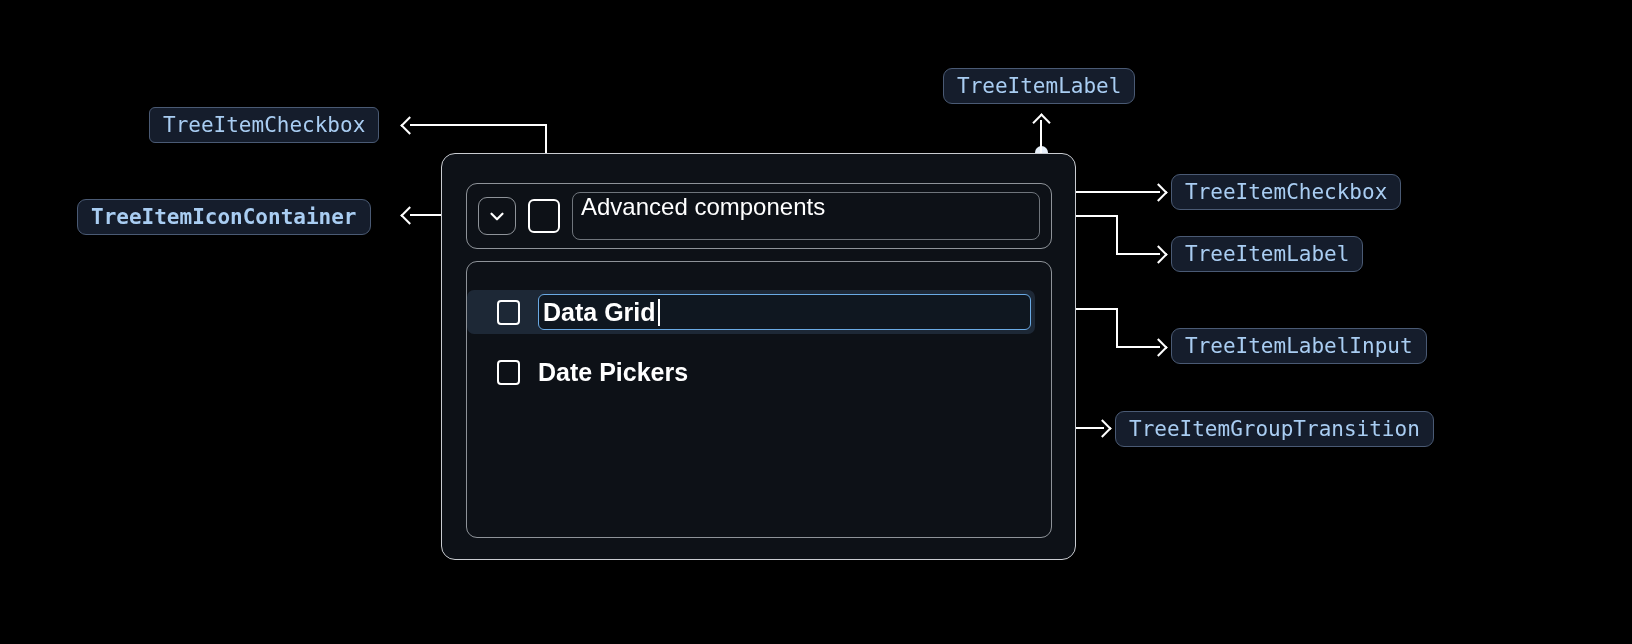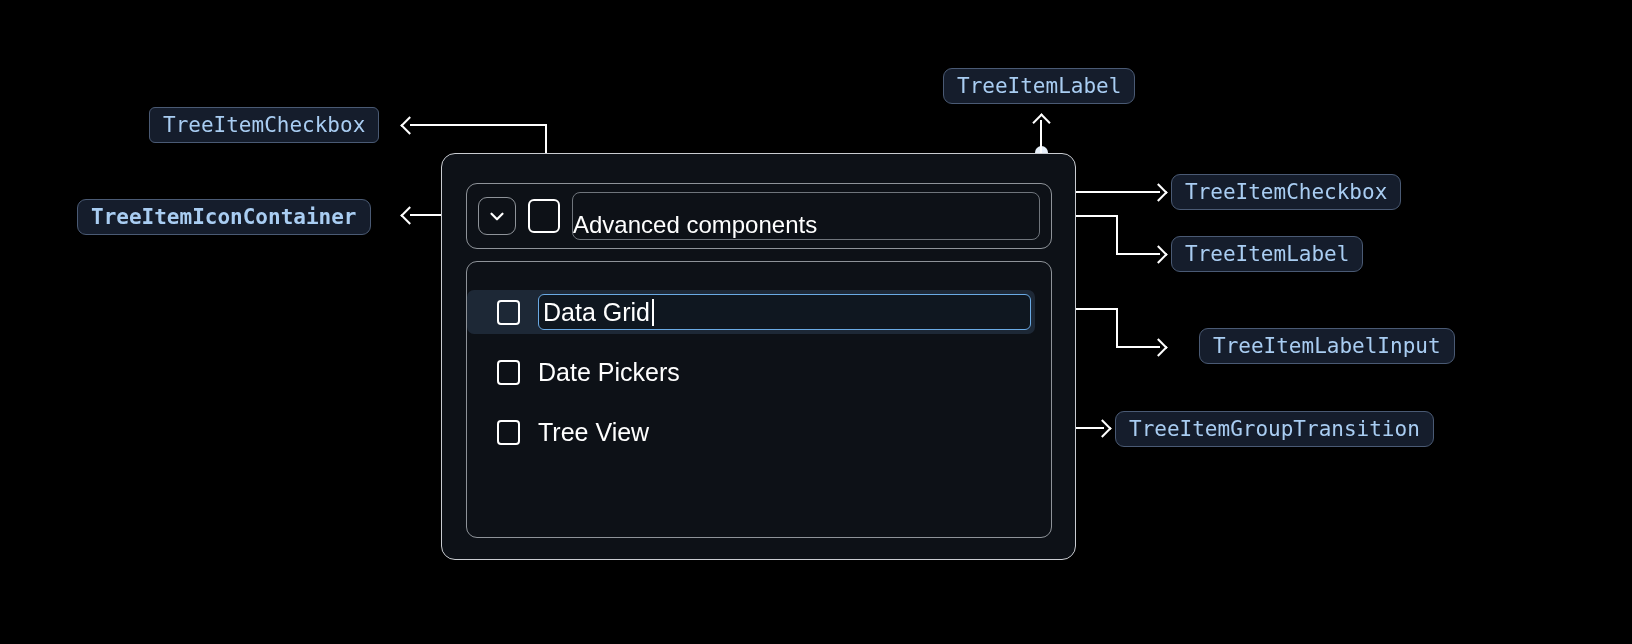--- a/index.html
+++ b/index.html
@@ -74,31 +74,32 @@
     width:32px;height:34px;flex:0 0 32px;
     box-sizing:border-box;
     border:2.5px solid #ffffff;
     border-radius:6px;
   }
   #head-label{
     flex:1 1 auto;height:48px;
     box-sizing:border-box;
     border:1.5px solid #6f757c;
     border-radius:8px;
-    display:flex;align-items:flex-end;
-    padding:0 0;
+    display:flex;align-items:flex-start;
+    padding:0 8px;
     color:#ffffff;
     font-size:24px;
   }
   #group-box{
     position:absolute;left:24px;top:107px;width:586px;height:277px;
     box-sizing:border-box;
     border:1.5px solid #8e9399;
     border-radius:11px;
     padding-top:28px;
+    font-weight:bold;
   }
   .tree-row{
     display:flex;align-items:center;
     height:44px;
     margin:0 0 16px 0;
     padding-left:30px;
     gap:18px;
     box-sizing:border-box;
   }
   .tree-row.selected{
@@ -137,21 +138,21 @@
   <div class="chip" style="left:943px;top:68px;">TreeItemLabel</div>
 
   <div class="chip" style="left:149px;top:107px;border-radius:6px;">TreeItemCheckbox</div>
 
   <div class="chip" style="left:77px;top:199px;font-weight:bold;">TreeItemIconContainer</div>
 
   <div class="chip" style="left:1171px;top:174px;">TreeItemCheckbox</div>
 
   <div class="chip" style="left:1171px;top:236px;">TreeItemLabel</div>
 
-  <div class="chip" style="left:1171px;top:328px;margin-left:28px;">TreeItemLabelInput</div>
+  <div class="chip" style="left:1171px;top:328px;">TreeItemLabelInput</div>
 
   <div class="chip" style="left:1115px;top:411px;">TreeItemGroupTransition</div>
 
   <div class="dot" style="left:1035px;top:146px;"></div>
   <div class="ln lnv" style="left:1040px;top:120px;height:33px;"></div>
   <div class="arrow up" style="left:1033px;top:113px;"></div>
 
   <div class="dot" style="left:539px;top:186px;"></div>
   <div class="ln lnv" style="left:545px;top:124px;height:68px;"></div>
   <div class="ln lnh" style="left:410px;top:124px;width:136px;"></div>
@@ -207,21 +208,17 @@
           <span class="caret"></span>
         </span>
       </div>
 
 
       <div class="tree-row">
         <span class="cb"></span>
         <span class="row-text">Date Pickers</span>
       </div>
 
-      <div class="tree-row">
-        <span class="cb"></span>
-        <span class="row-text">Tree View</span>
-      </div>
 
     </div>
   </div>
 
 </div>
 
 </body></html>

